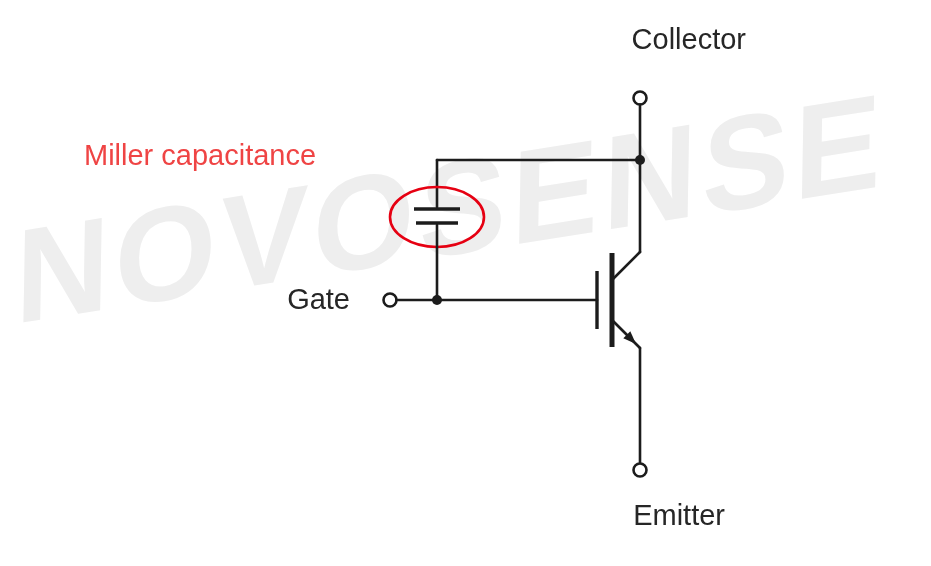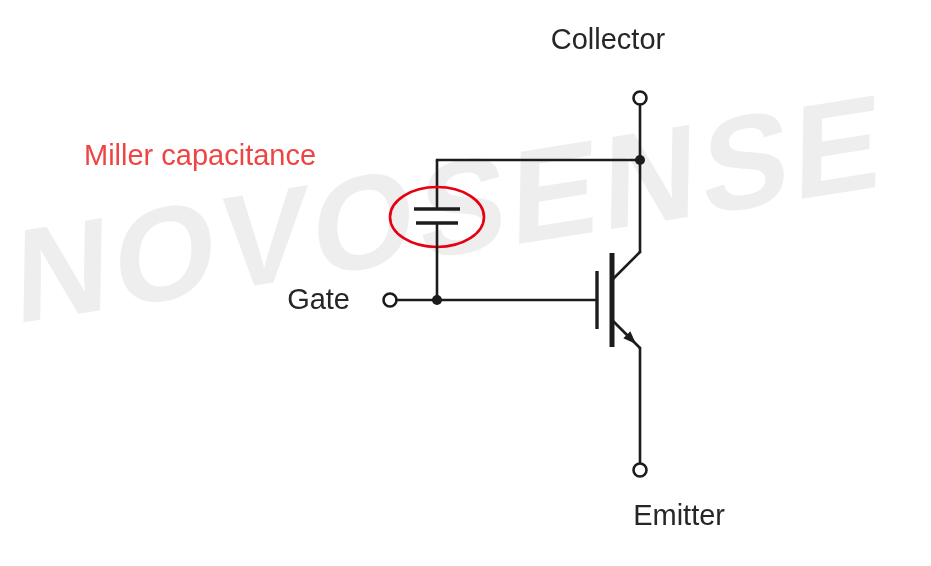--- a/index.html
+++ b/index.html
@@ -36,21 +36,21 @@
     top: 0;
     z-index: 2;
   }
   .label {
     position: absolute;
     z-index: 3;
     font-size: 29px;
     color: #262626;
     line-height: 1.1;
   }
-  .label-collector { left: 528px; top: 24px; width: 160px; text-align: center; }
+  .label-collector { left: 586px; top: 24px; width: 160px; text-align: right; }
   .label-gate      { left: 250px; top: 284px; width: 100px; text-align: right; }
   .label-emitter   { left: 565px; top: 500px; width: 160px; text-align: right; }
   .label-miller    { left: 84px;  top: 140px; width: 320px; color: #ef4444; }
   .wire  { stroke: #1c1c1c; stroke-width: 2.6; fill: none; stroke-linecap: round; }
   .plate { stroke: #1c1c1c; stroke-width: 3.4; fill: none; stroke-linecap: butt; }
   .bar-gate { stroke: #1c1c1c; stroke-width: 3.4; fill: none; }
   .bar-body { stroke: #1c1c1c; stroke-width: 5;   fill: none; }
   .terminal { fill: #ffffff; stroke: #1c1c1c; stroke-width: 2.6; }
   .junction { fill: #1c1c1c; stroke: none; }
   .arrow    { fill: #1c1c1c; stroke: none; }

